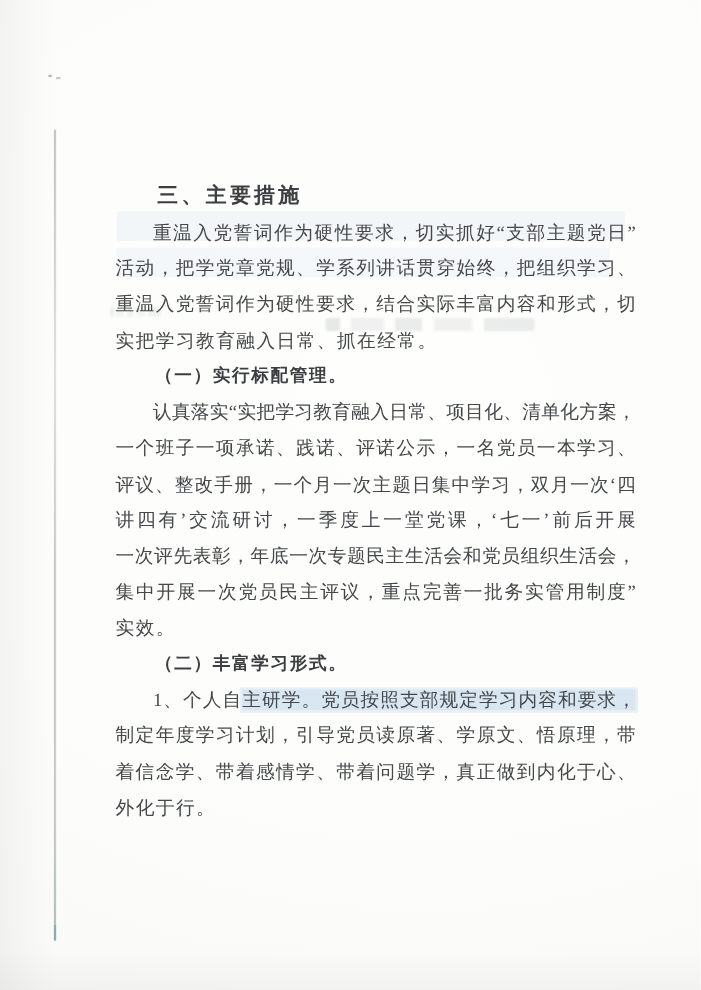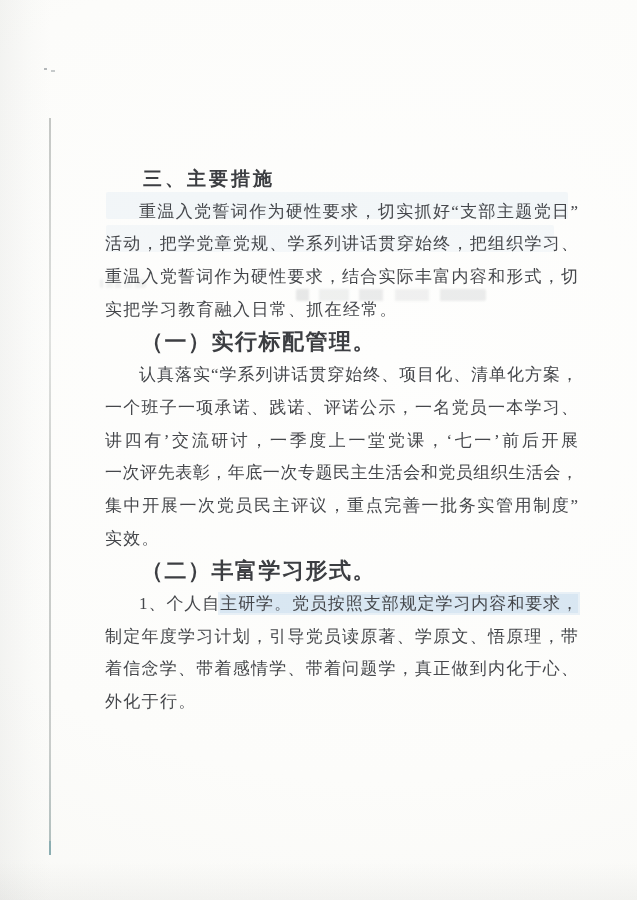--- a/index.html
+++ b/index.html
@@ -83,21 +83,21 @@
   }
   .indent { text-indent: 34px; }
   .end { letter-spacing: 1.3px; }
   .title-line {
     font-family: "Liberation Sans", "DejaVu Sans", sans-serif;
     font-weight: 700; font-size: 19px; letter-spacing: 3px;
     color: #3c3e42; text-indent: 38px;
   }
   .heading-line {
     font-family: "Liberation Sans", "DejaVu Sans", sans-serif;
-    font-weight: 700; font-size: 22px; letter-spacing: 1.5px;
+    font-weight: 700; font-size: 16px; letter-spacing: 1.5px;
     color: #3c3e42; text-indent: 36px;
   }
   .hl {
     background: rgba(173,205,231,0.45);
     box-shadow: 0 0 0 2px rgba(173,205,231,0.25);
   }
 </style>
 </head>
 <body>
 
@@ -118,22 +118,23 @@
 
     <div class="line title-line">三、主要措施</div>
 
     <div class="line fill indent">重温入党誓词作为硬性要求，切实抓好“支部主题党日”</div>
     <div class="line fill">活动，把学党章党规、学系列讲话贯穿始终，把组织学习、</div>
     <div class="line fill">重温入党誓词作为硬性要求，结合实际丰富内容和形式，切</div>
     <div class="line end">实把学习教育融入日常、抓在经常。</div>
 
     <div class="line heading-line">（一）实行标配管理。</div>
 
-    <div class="line fill indent">认真落实“学系列讲话贯穿始终、项目化、清单化方案，</div>
+    <div class="line fill indent">认真落实“实把学习教育融入日常、项目化、清单化方案，</div>
     <div class="line fill">一个班子一项承诺、践诺、评诺公示，一名党员一本学习、</div>
+    <div class="line fill">评议、整改手册，一个月一次主题日集中学习，双月一次‘四</div>
     <div class="line fill">讲四有’交流研讨，一季度上一堂党课，‘七一’前后开展</div>
     <div class="line fill">一次评先表彰，年底一次专题民主生活会和党员组织生活会，</div>
     <div class="line fill">集中开展一次党员民主评议，重点完善一批务实管用制度”</div>
     <div class="line end">实效。</div>
 
     <div class="line heading-line">（二）丰富学习形式。</div>
 
     <div class="line fill indent"><span>1、个人自</span><span class="hl">主研学。党员按照支部规定学习内容和要求，</span></div>
     <div class="line fill">制定年度学习计划，引导党员读原著、学原文、悟原理，带</div>
     <div class="line fill">着信念学、带着感情学、带着问题学，真正做到内化于心、</div>

